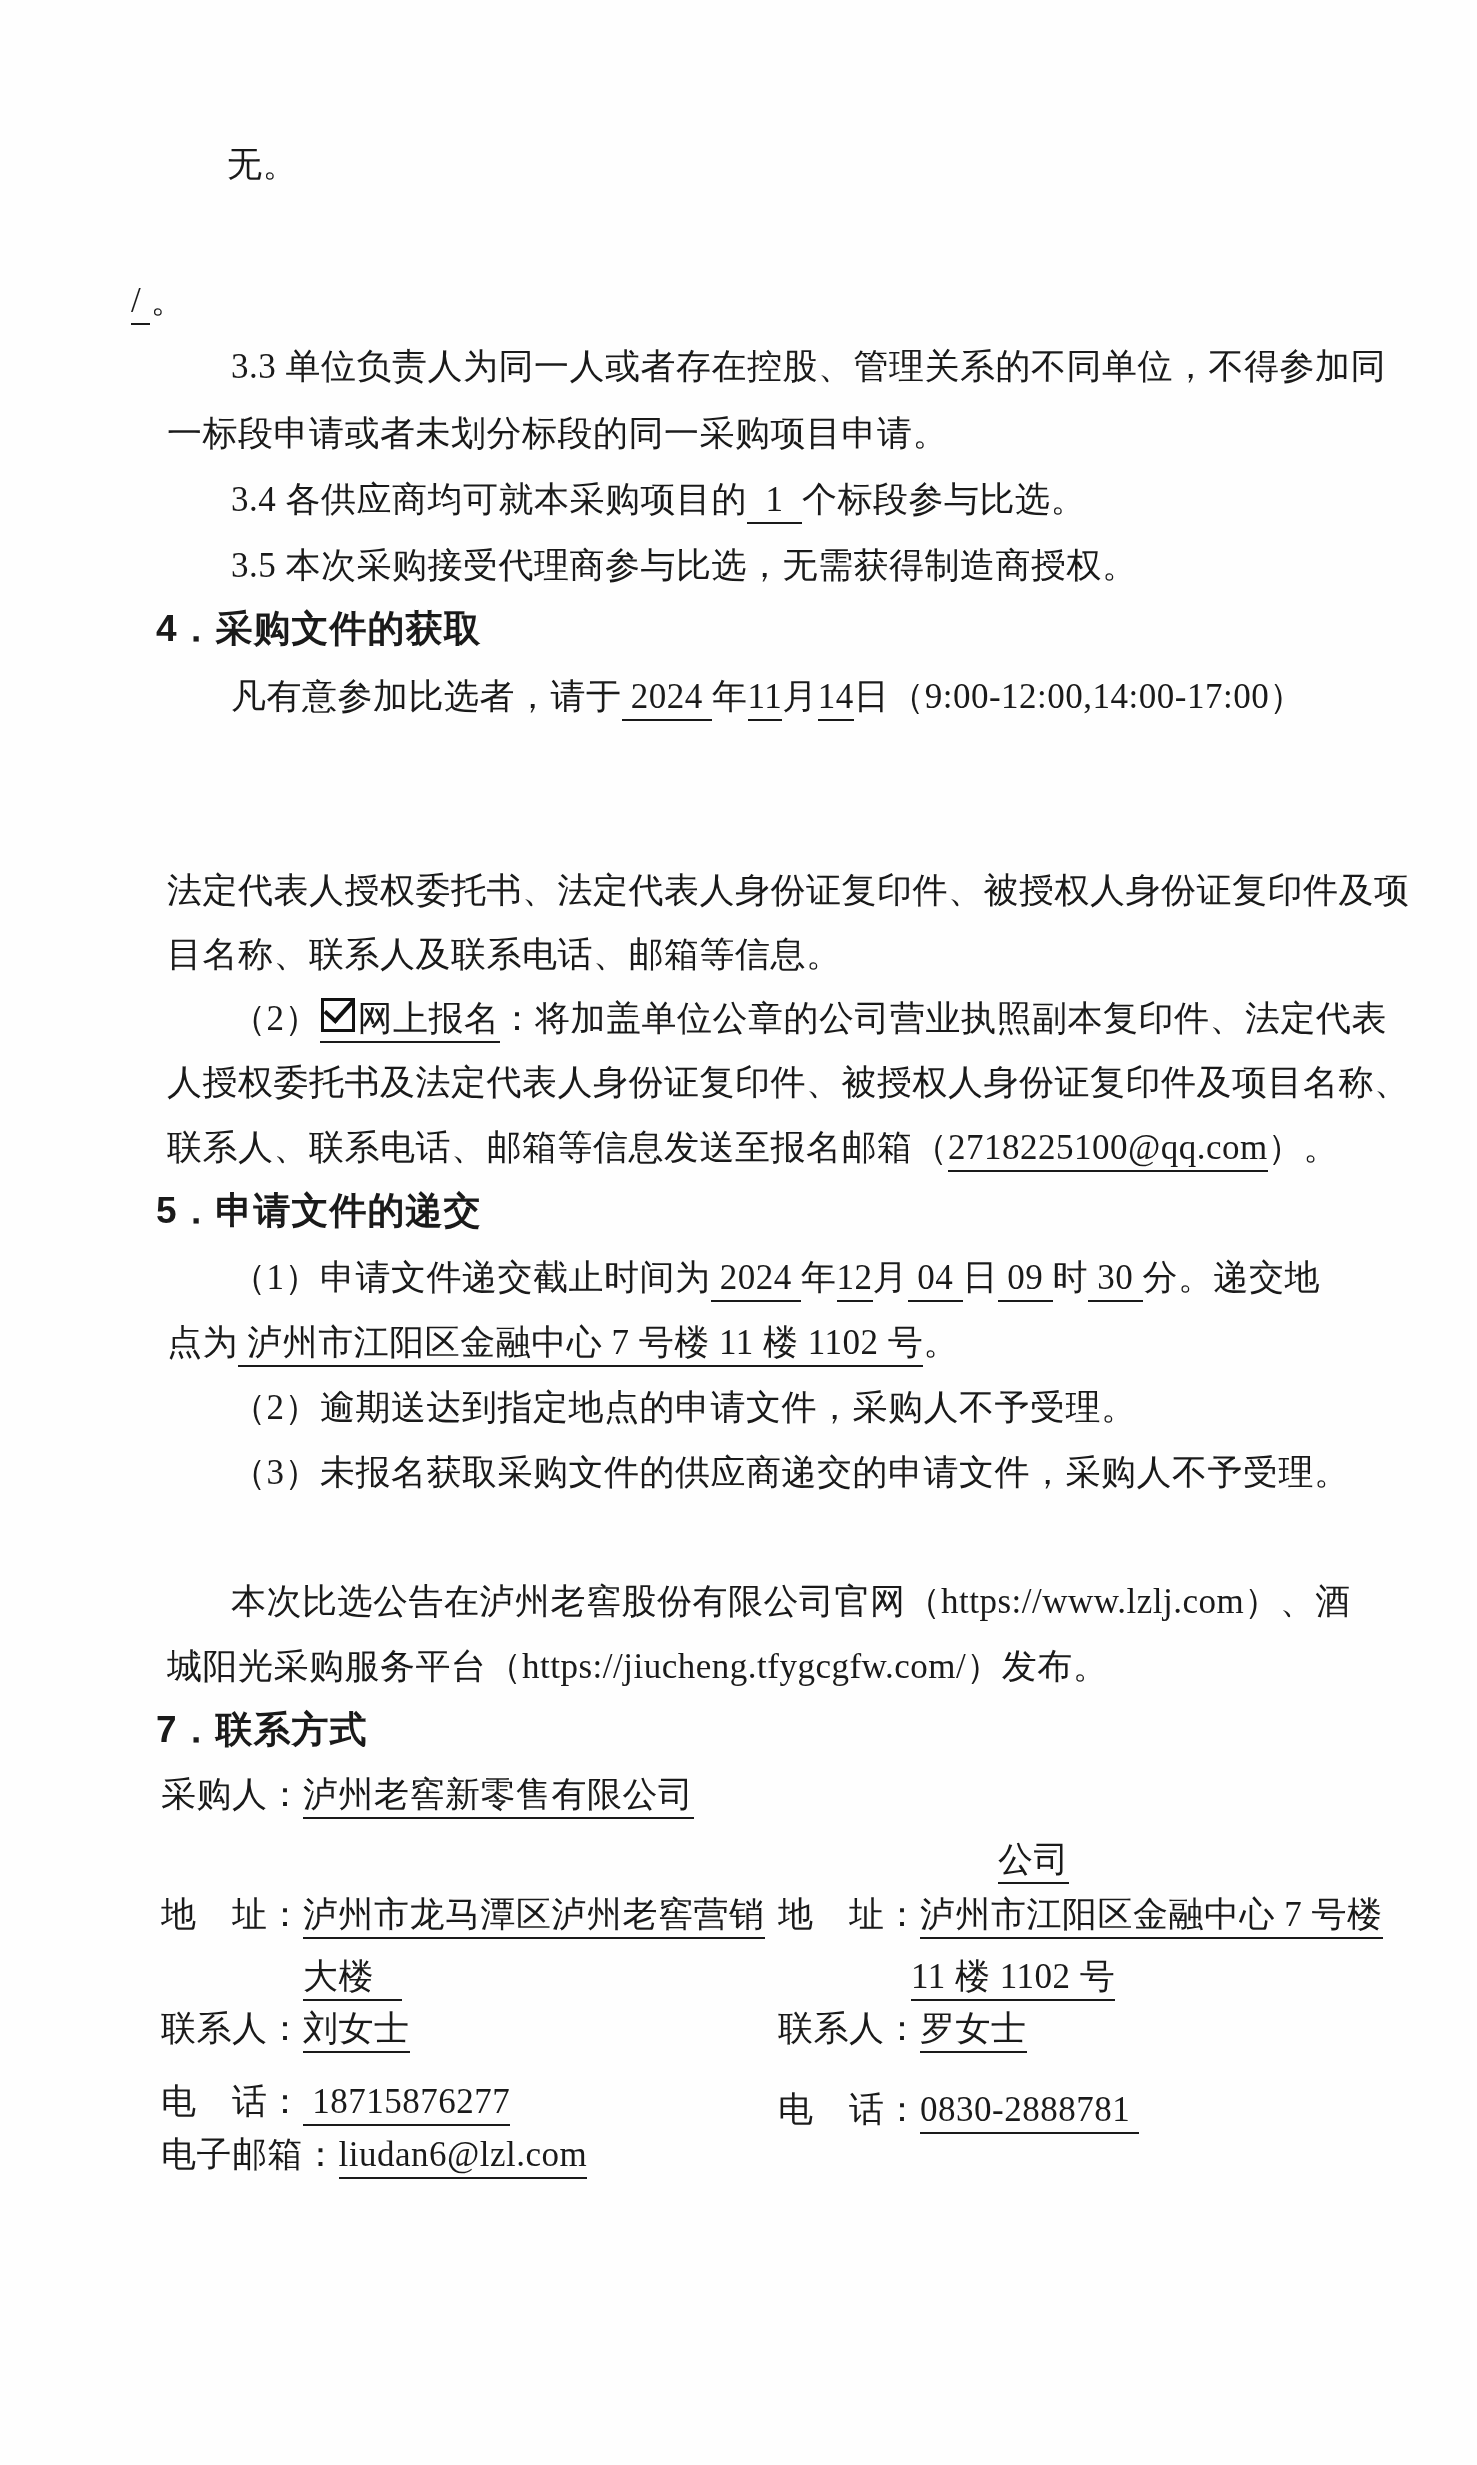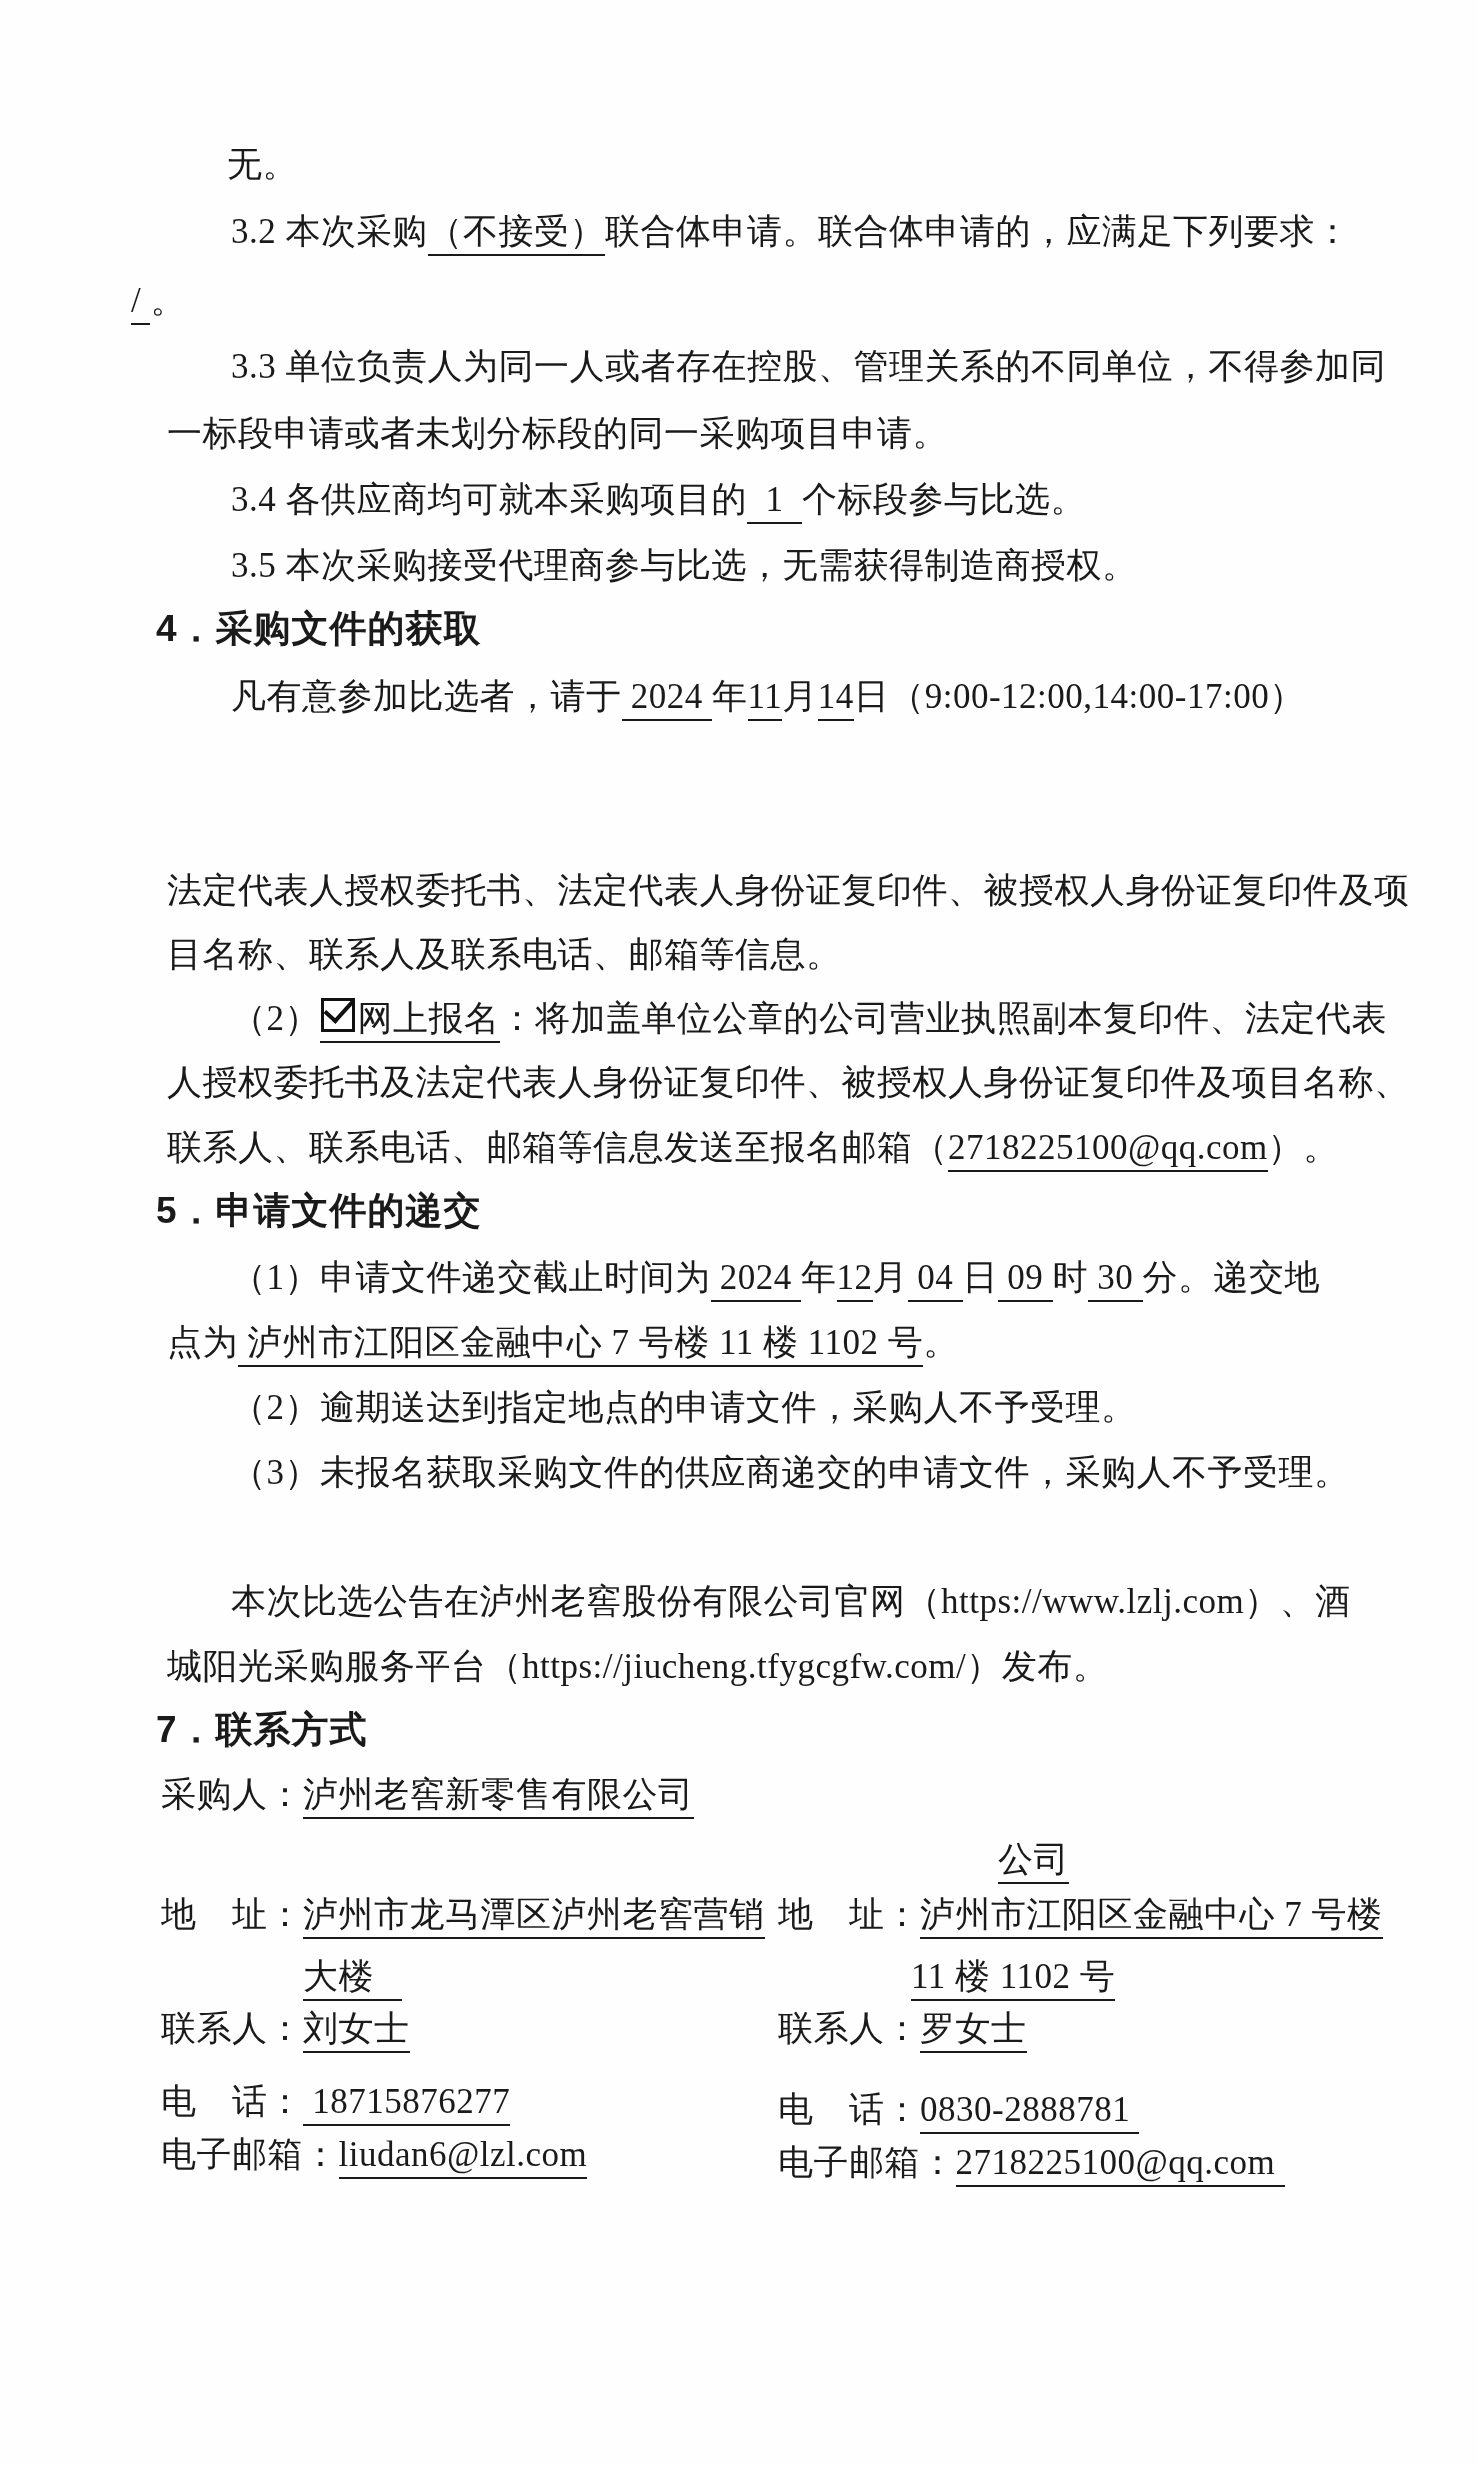--- a/index.html
+++ b/index.html
@@ -48,21 +48,20 @@
     transform:rotate(42deg);
   }
 </style>
 </head>
 <body>
 
 <div class="page">
 
   <div class="ln" style="top:143px;left:227px"><span>无。</span></div>
 
-  <div class="ln" style="top:210px;left:231px"><span>3.2 本次采购</span><span class="u">（不接受）</span><span>联合体申请。联合体申请的，应满足下列要求：</span></div>
 
   <div class="ln" style="top:279px;left:131px"><span class="u">/&nbsp;</span><span>。</span></div>
 
   <div class="ln" style="top:345px;left:231px"><span>3.3 单位负责人为同一人或者存在控股、管理关系的不同单位，不得参加同</span></div>
 
   <div class="ln" style="top:412px;left:167px"><span>一标段申请或者未划分标段的同一采购项目申请。</span></div>
 
   <div class="ln" style="top:478px;left:231px"><span>3.4 各供应商均可就本采购项目的</span><span class="u">&nbsp;&nbsp;1&nbsp;&nbsp;</span><span>个标段参与比选。</span></div>
 
   <div class="ln" style="top:544px;left:231px"><span>3.5 本次采购接受代理商参与比选，无需获得制造商授权。</span></div>
@@ -109,16 +108,15 @@
   <div class="ln" style="top:1955px;left:303px"><span class="u">大楼&nbsp;&nbsp;&nbsp;</span></div>
   <div class="ln" style="top:1955px;left:911px"><span class="u">11 楼 1102 号</span></div>
 
   <div class="ln" style="top:2007px;left:161px"><span>联系人：</span><span class="u">刘女士</span></div>
   <div class="ln" style="top:2007px;left:778px"><span>联系人：</span><span class="u">罗女士</span></div>
 
   <div class="ln" style="top:2080px;left:161px"><span>电　话：</span><span class="u">&nbsp;18715876277</span></div>
   <div class="ln" style="top:2088px;left:778px"><span>电　话：</span><span class="u">0830-2888781&nbsp;</span></div>
 
   <div class="ln" style="top:2133px;left:161px"><span>电子邮箱：</span><span class="u">liudan6@lzl.com</span></div>
-  <div class="ln" style="top:2141px;left:778px"><span>电子邮箱：</span><span class="u">2718225100@qq.com&nbsp;</span></div>
 
 </div>
 
 
 </body></html>

